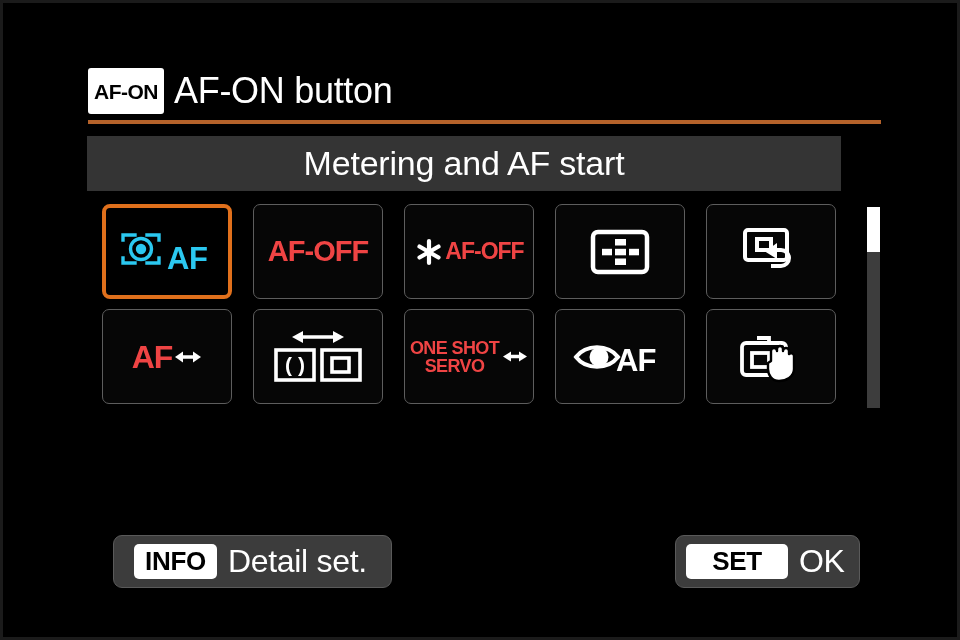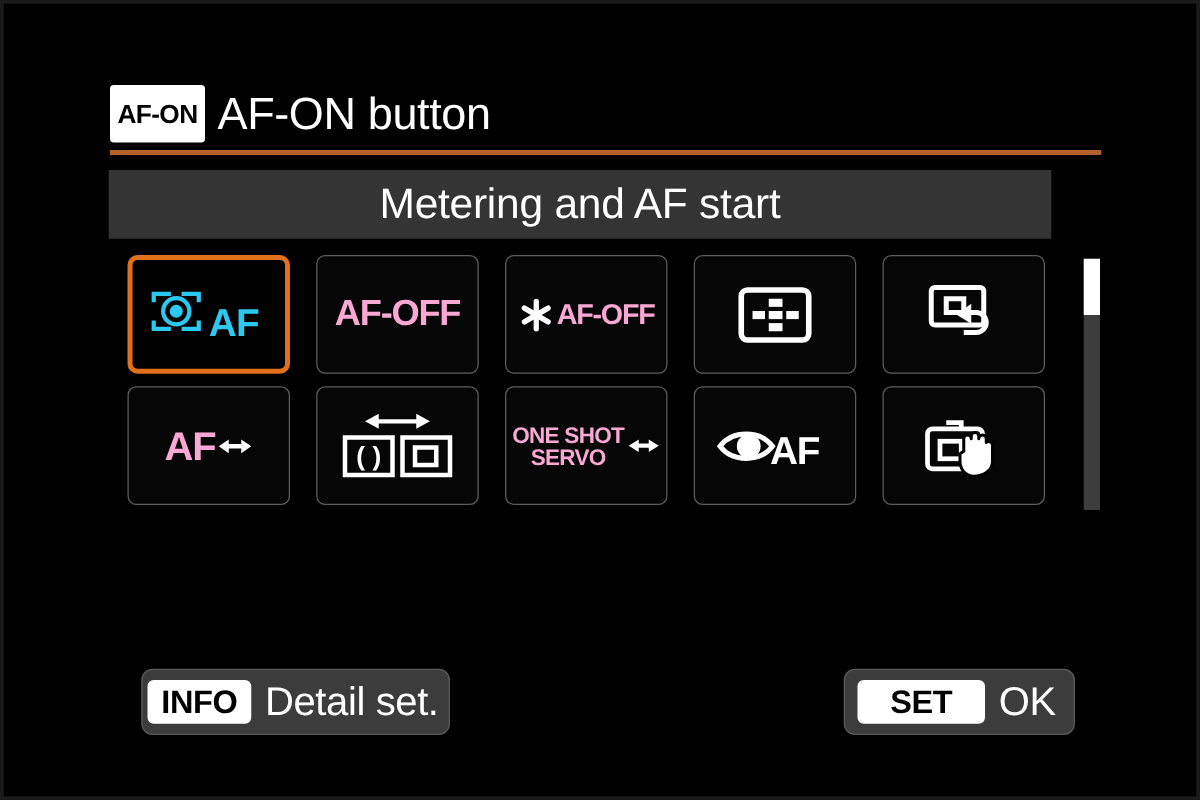--- a/index.html
+++ b/index.html
@@ -111,21 +111,21 @@
     overflow: hidden;
   }
   .cell.selected {
     border: 4px solid #e0701c;
     border-radius: 8px;
     background: #000000;
   }
   .cell svg { display: block; }
 
   .cell-text {
-    color: #f9a8d4;
+    color: #ef4444;
     font-weight: bold;
     text-align: center;
     line-height: 1;
     white-space: nowrap;
   }
 
   
   #scroll-track {
     position: absolute;
     left: 864px;
@@ -150,21 +150,21 @@
     border: 1px solid #5a5a5a;
     border-radius: 9px;
     display: flex;
     align-items: center;
     box-sizing: border-box;
   }
   #info-btn {
     left: 110px;
     top: 532px;
     height: 53px;
-    padding: 0 4px;
+    padding: 0 20px;
   }
   #set-btn {
     left: 672px;
     top: 532px;
     height: 53px;
     padding: 0 10px;
   }
   .guide-badge {
     height: 35px;
     border-radius: 5px;

